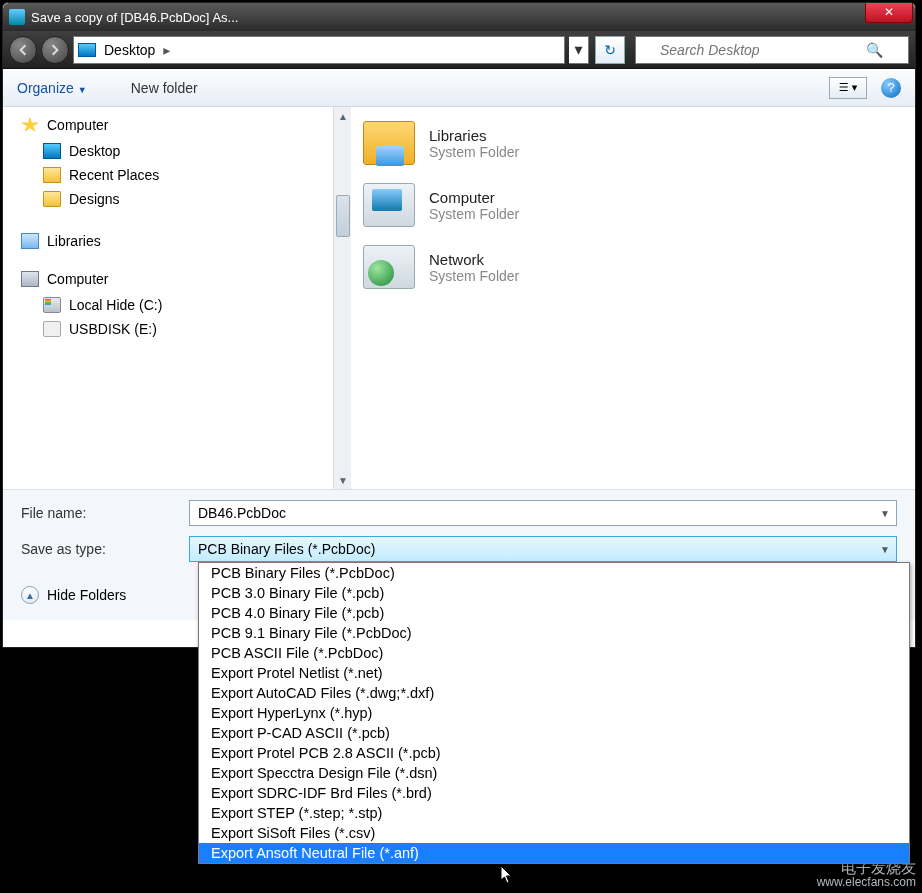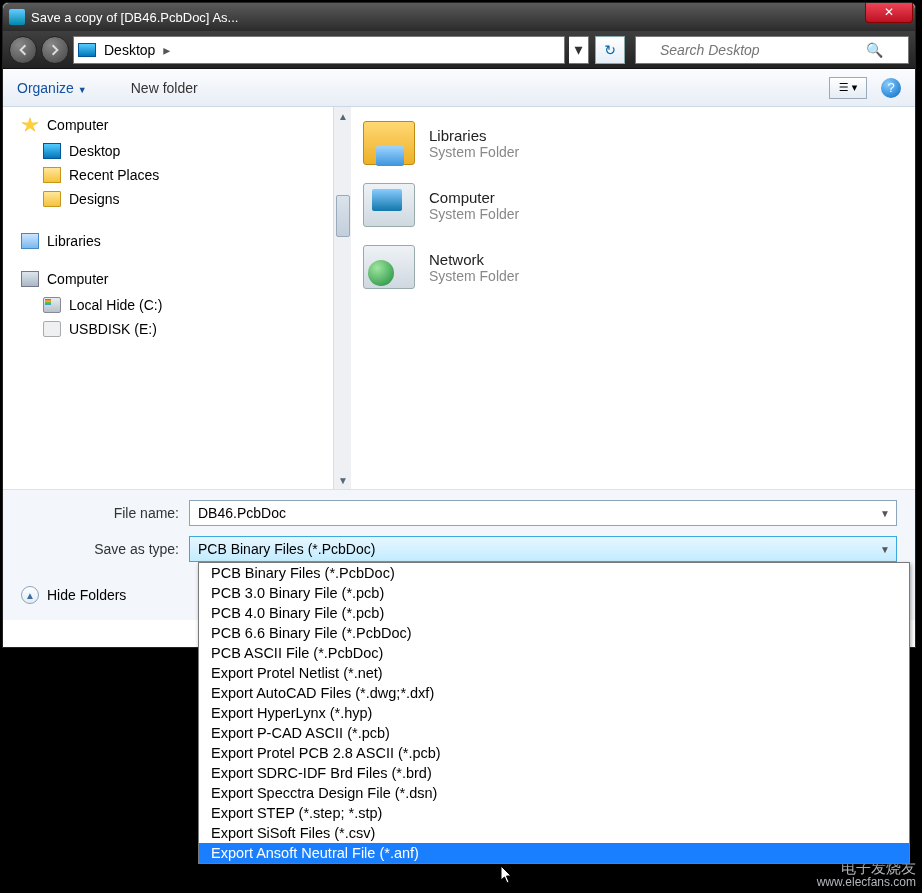--- a/index.html
+++ b/index.html
@@ -60,21 +60,21 @@
 .mi .t2 { font-size: 14px; color: #888; }
 .bigico.libs{background:linear-gradient(#ffd873,#eeb028);border:1px solid #c08a10;border-radius:3px;position:relative;}
 .bigico.libs::after{content:"";position:absolute;left:12px;bottom:-2px;width:28px;height:20px;background:linear-gradient(#9fd4ff,#3b95dc);border-radius:2px;}
 .bigico.comp{background:linear-gradient(#eef2f6,#cfd8e0);border:1px solid #9aa;border-radius:3px;position:relative;}
 .bigico.comp::before{content:"";position:absolute;left:8px;top:5px;width:30px;height:22px;background:linear-gradient(#8cf,#17a);border-radius:2px;}
 .bigico.net{background:linear-gradient(#eef2f6,#cfd8e0);border:1px solid #9aa;border-radius:3px;position:relative;}
 .bigico.net::before{content:"";position:absolute;left:4px;top:14px;width:26px;height:26px;background:radial-gradient(circle at 35% 30%,#9fe69f,#1a8a3a);border-radius:50%;}
 
 .bottom { border-top: 1px solid #dbe1e8; background: #f3f6fa; padding: 10px 18px 16px; }
 .frow { display: flex; align-items: center; margin-bottom: 10px; }
-.frow label { width: 168px; text-align: right; padding-right: 10px; font-size: 14px; color: #333; }
+.frow label { width: 168px; text-align: left; padding-right: 10px; font-size: 14px; color: #333; }
 .frow .combo { flex: 1; height: 26px; border: 1px solid #8ca5bb; background: #fff; display: flex; align-items: center; padding: 0 8px; font-size: 14px; position: relative; cursor: text; }
 .frow .combo.sel { background: linear-gradient(#e6f7ff,#c3ecff); border-color: #3da7e0; cursor: pointer; }
 .frow .combo .dd { position: absolute; right: 6px; color: #555; font-size: 10px; pointer-events:none; }
 .hidefold { display: flex; align-items: center; margin-top: 24px; font-size: 14px; cursor: pointer; }
 .hidefold .circ { width: 18px; height: 18px; border: 1px solid #8aa6bf; border-radius: 50%; background:linear-gradient(#fff,#e3ecf4); display:flex;align-items:center;justify-content:center;color:#3b6d9e;font-size:10px;margin-right:8px; }
 
 .dropdown { position: absolute; left: 198px; top: 562px; width: 712px; background: #fff; border: 1px solid #7a7a7a; font-size: 14.5px; z-index: 50; box-shadow: 1px 2px 4px rgba(0,0,0,.35); }
 .dropdown .opt { padding: 2px 12px; cursor: pointer; white-space: nowrap; }
 .dropdown .opt.hl { background: #1a7fff; color: #fff; }
 
@@ -223,29 +223,29 @@
       <span>Hide Folders</span>
     </div>
   </div>
 
 </div>
 
 <div class="dropdown" id="type-dd">
     <div class="opt">PCB Binary Files (*.PcbDoc)</div>
     <div class="opt">PCB 3.0 Binary File (*.pcb)</div>
     <div class="opt">PCB 4.0 Binary File (*.pcb)</div>
-    <div class="opt">PCB 6.6 Binary File (*.PcbDoc)</div>
+    <div class="opt">PCB 9.1 Binary File (*.PcbDoc)</div>
     <div class="opt">PCB ASCII File (*.PcbDoc)</div>
     <div class="opt">Export Protel Netlist (*.net)</div>
     <div class="opt">Export AutoCAD Files (*.dwg;*.dxf)</div>
     <div class="opt">Export HyperLynx (*.hyp)</div>
     <div class="opt">Export P-CAD ASCII (*.pcb)</div>
     <div class="opt">Export Protel PCB 2.8 ASCII (*.pcb)</div>
+    <div class="opt">Export Specctra Design File (*.dsn)</div>
     <div class="opt">Export SDRC-IDF Brd Files (*.brd)</div>
-    <div class="opt">Export Specctra Design File (*.dsn)</div>
     <div class="opt">Export STEP (*.step; *.stp)</div>
     <div class="opt">Export SiSoft Files (*.csv)</div>
     <div class="opt hl">Export Ansoft Neutral File (*.anf)</div>
   </div>
 
 <div class="cursor">
   <svg viewBox="0 0 14 20">
       <path d="M1 1 L1 15 L4.5 12 L7 18 L9 17 L6.5 11 L11 11 Z" fill="#fff" stroke="#000" stroke-width="1"></path>
     </svg>
 </div>

